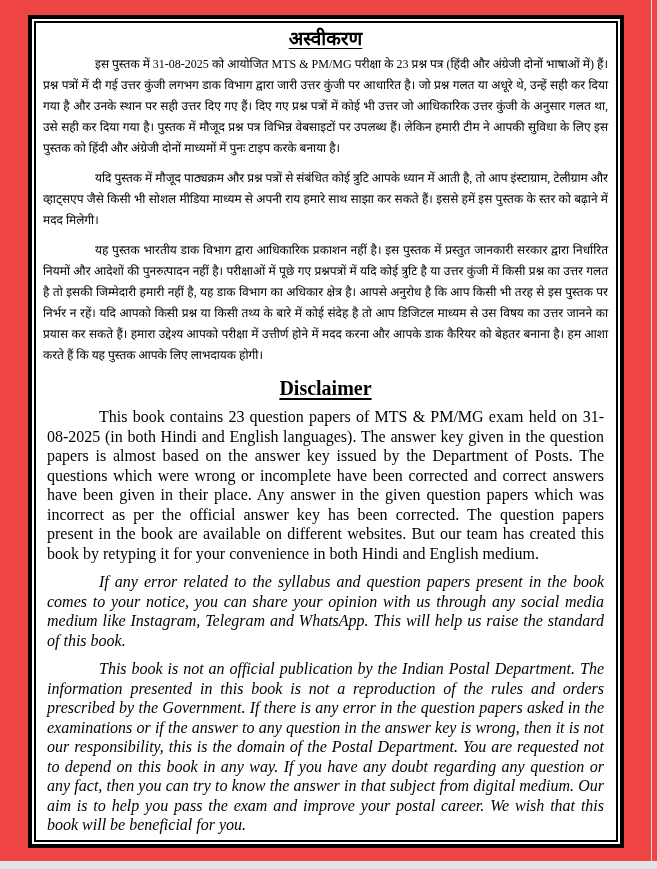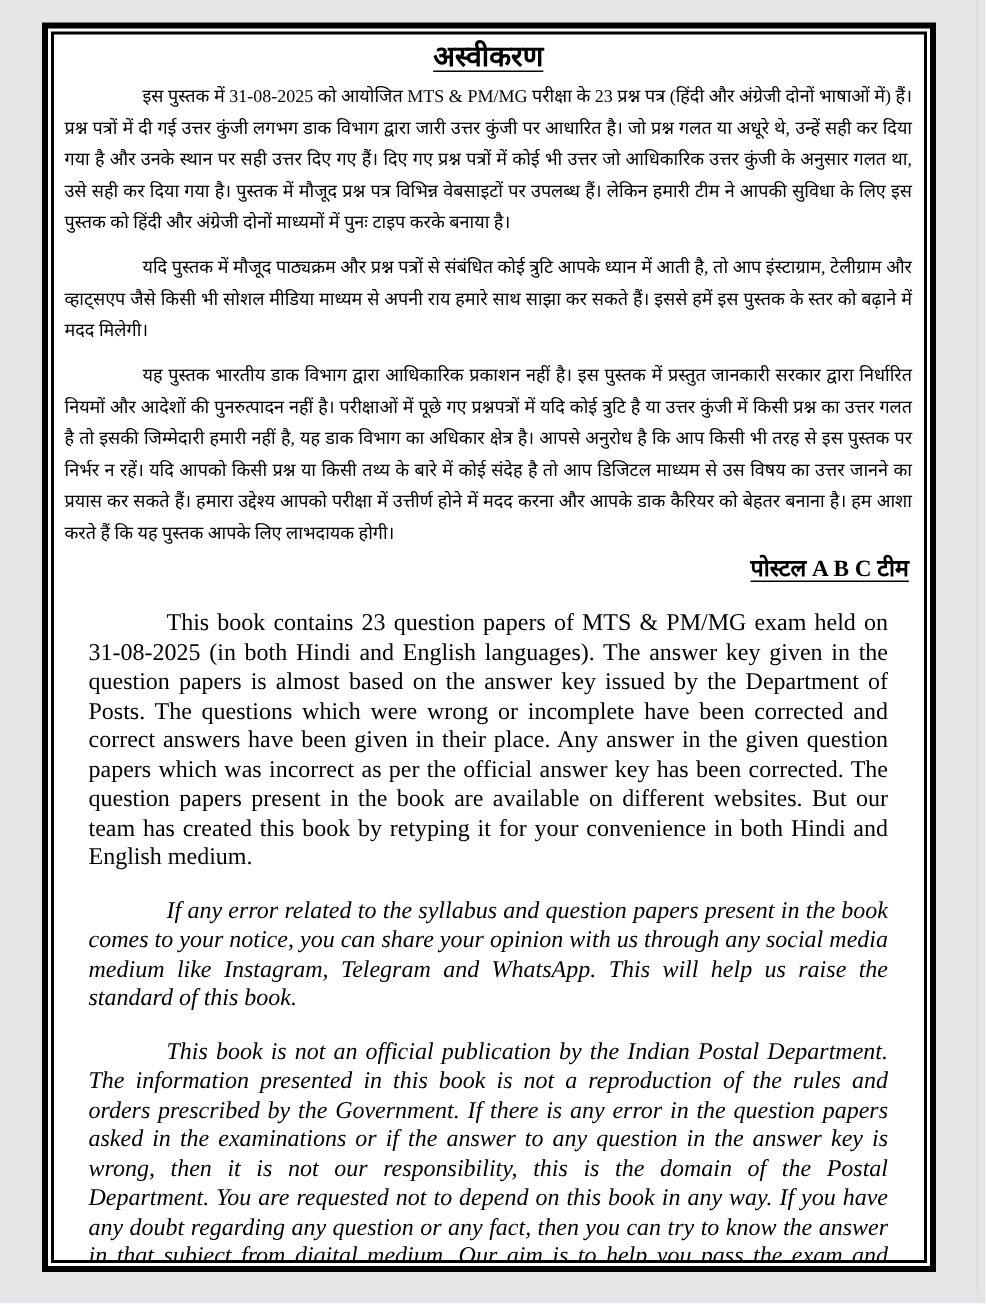--- a/index.html
+++ b/index.html
@@ -4,21 +4,21 @@
 <style>
   html, body {
     margin: 0;
     padding: 0;
     background: #ffffff;
   }
   .scan-page {
     position: relative;
     width: 657px;
     height: 869px;
-    background: #e5e5e5;
+    background: #ef4444;
     overflow: hidden;
     font-family: "Liberation Serif", "DejaVu Serif", serif;
     color: #000000;
   }
   
   .scan-bottom-band {
     position: absolute;
     left: 0;
     bottom: 0;
     width: 100%;
@@ -82,21 +82,21 @@
   .signoff .u { text-decoration: underline; text-underline-offset: 3px; }
   
   .english-section {
     font-family: "Liberation Serif", "DejaVu Serif", serif;
   }
   .english-heading {
     margin: 10px 0 7px 0;
     font-size: 20px;
   }
   .english-section p {
-    margin: 16px;
+    margin: 4px;
     text-align: justify;
     text-indent: 52px;
     font-size: 16px;
     line-height: 19.5px;
   }
   .english-section p + p { margin-top: 9px; font-style: italic; }
 </style>
 </head>
 <body>
 
@@ -105,26 +105,26 @@
   <div class="frame-outer">
     <div class="frame-inner">
 
       <div class="hindi-section">
         <div class="heading">
           <span class="u">अस्वीकरण</span>
         </div>
         <p>इस पुस्तक में 31-08-2025 को आयोजित MTS &amp; PM/MG परीक्षा के 23 प्रश्न पत्र (हिंदी और अंग्रेजी दोनों भाषाओं में) हैं। प्रश्न पत्रों में दी गई उत्तर कुंजी लगभग डाक विभाग द्वारा जारी उत्तर कुंजी पर आधारित है। जो प्रश्न गलत या अधूरे थे, उन्हें सही कर दिया गया है और उनके स्थान पर सही उत्तर दिए गए हैं। दिए गए प्रश्न पत्रों में कोई भी उत्तर जो आधिकारिक उत्तर कुंजी के अनुसार गलत था, उसे सही कर दिया गया है। पुस्तक में मौजूद प्रश्न पत्र विभिन्न वेबसाइटों पर उपलब्ध हैं। लेकिन हमारी टीम ने आपकी सुविधा के लिए इस पुस्तक को हिंदी और अंग्रेजी दोनों माध्यमों में पुनः टाइप करके बनाया है।</p>
         <p>यदि पुस्तक में मौजूद पाठ्यक्रम और प्रश्न पत्रों से संबंधित कोई त्रुटि आपके ध्यान में आती है, तो आप इंस्टाग्राम, टेलीग्राम और व्हाट्सएप जैसे किसी भी सोशल मीडिया माध्यम से अपनी राय हमारे साथ साझा कर सकते हैं। इससे हमें इस पुस्तक के स्तर को बढ़ाने में मदद मिलेगी।</p>
         <p>यह पुस्तक भारतीय डाक विभाग द्वारा आधिकारिक प्रकाशन नहीं है। इस पुस्तक में प्रस्तुत जानकारी सरकार द्वारा निर्धारित नियमों और आदेशों की पुनरुत्पादन नहीं है। परीक्षाओं में पूछे गए प्रश्नपत्रों में यदि कोई त्रुटि है या उत्तर कुंजी में किसी प्रश्न का उत्तर गलत है तो इसकी जिम्मेदारी हमारी नहीं है, यह डाक विभाग का अधिकार क्षेत्र है। आपसे अनुरोध है कि आप किसी भी तरह से इस पुस्तक पर निर्भर न रहें। यदि आपको किसी प्रश्न या किसी तथ्य के बारे में कोई संदेह है तो आप डिजिटल माध्यम से उस विषय का उत्तर जानने का प्रयास कर सकते हैं। हमारा उद्देश्य आपको परीक्षा में उत्तीर्ण होने में मदद करना और आपके डाक कैरियर को बेहतर बनाना है। हम आशा करते हैं कि यह पुस्तक आपके लिए लाभदायक होगी।</p>
-        <div class="signoff">
-          <span class="u">पोस्टल A B C टीम</span>
-        </div>
       </div>
 
       <div class="english-section">
+        <div class="heading english-heading">
+          <span class="u">Disclaimer</span>
+        </div>
         <p>This book contains 23 question papers of MTS &amp; PM/MG exam held on 31-08-2025 (in both Hindi and English languages). The answer key given in the question papers is almost based on the answer key issued by the Department of Posts. The questions which were wrong or incomplete have been corrected and correct answers have been given in their place. Any answer in the given question papers which was incorrect as per the official answer key has been corrected. The question papers present in the book are available on different websites. But our team has created this book by retyping it for your convenience in both Hindi and English medium.</p>
         <p>If any error related to the syllabus and question papers present in the book comes to your notice, you can share your opinion with us through any social media medium like Instagram, Telegram and WhatsApp. This will help us raise the standard of this book.</p>
         <p>This book is not an official publication by the Indian Postal Department. The information presented in this book is not a reproduction of the rules and orders prescribed by the Government. If there is any error in the question papers asked in the examinations or if the answer to any question in the answer key is wrong, then it is not our responsibility, this is the domain of the Postal Department. You are requested not to depend on this book in any way. If you have any doubt regarding any question or any fact, then you can try to know the answer in that subject from digital medium. Our aim is to help you pass the exam and improve your postal career. We wish that this book will be beneficial for you.</p>
 
       </div>
 
     </div>
   </div>
 
   <div class="scan-right-edge"></div>

